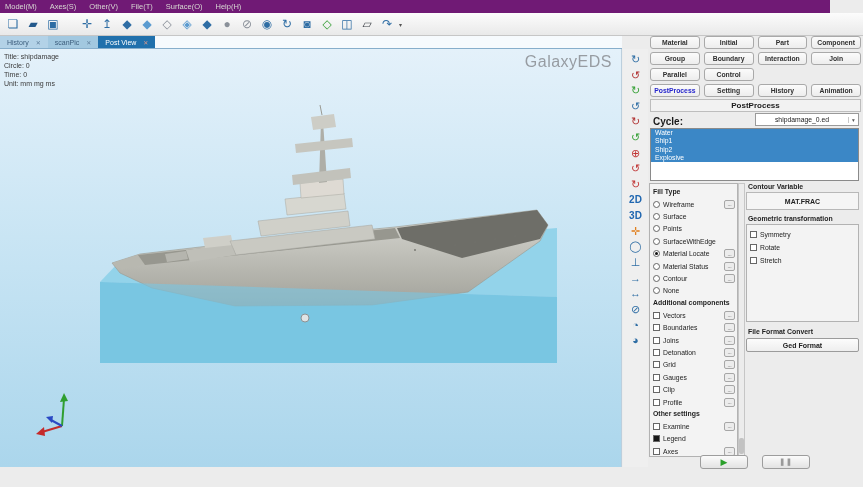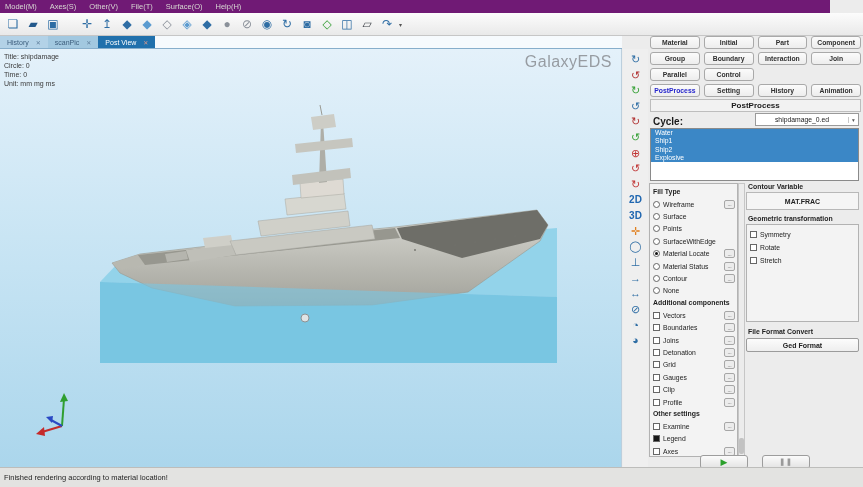--- a/index.html
+++ b/index.html
@@ -421,17 +421,14 @@
     <button id="ged-btn">Ged Format</button>
 
     <button class="transport" id="play-btn">
       <span>▶</span>
     </button>
     <button class="transport" id="pause-btn">
       <span>❚❚</span>
     </button>
   </div>
 
-  <div id="statusbar">
-    <span>Finished rendering according to material location!</span>
-  </div>
 
 </div>
 
 </body></html>

